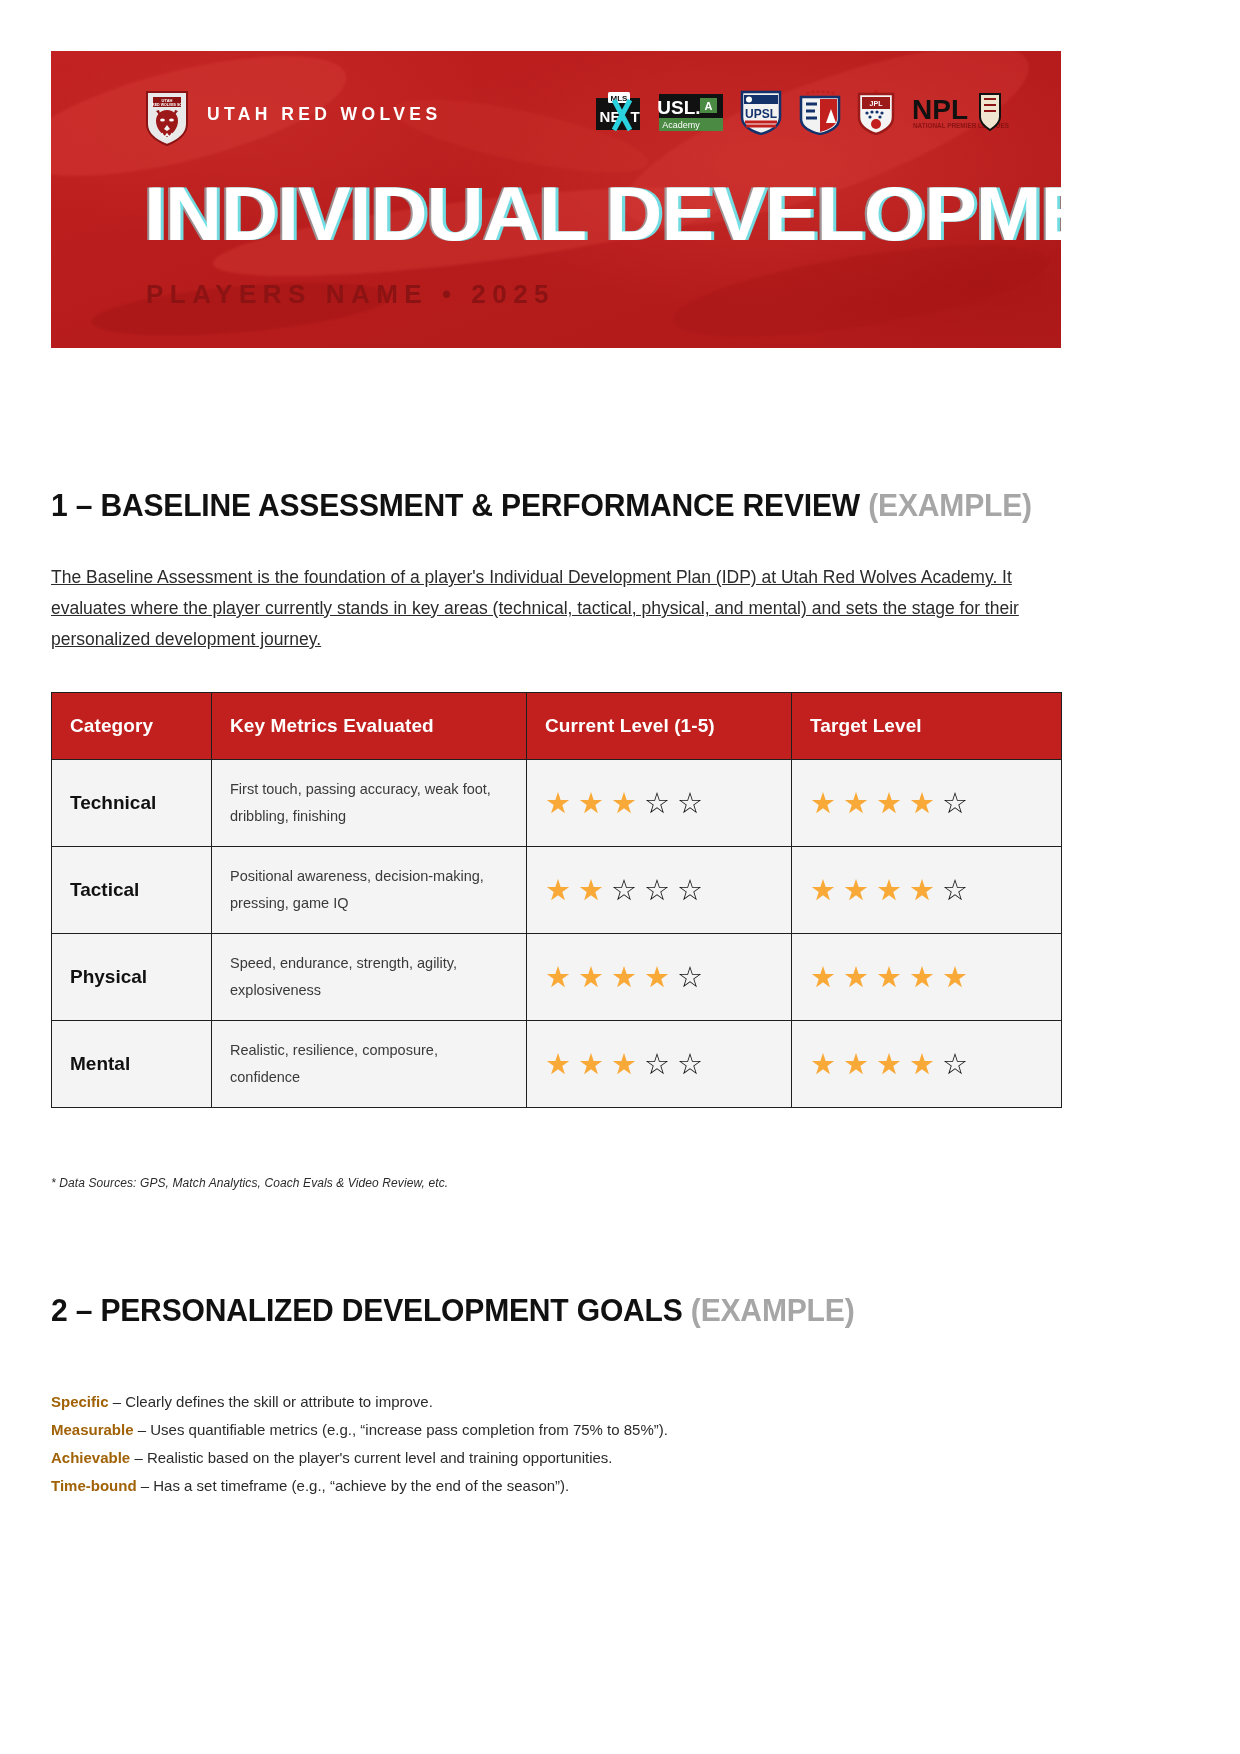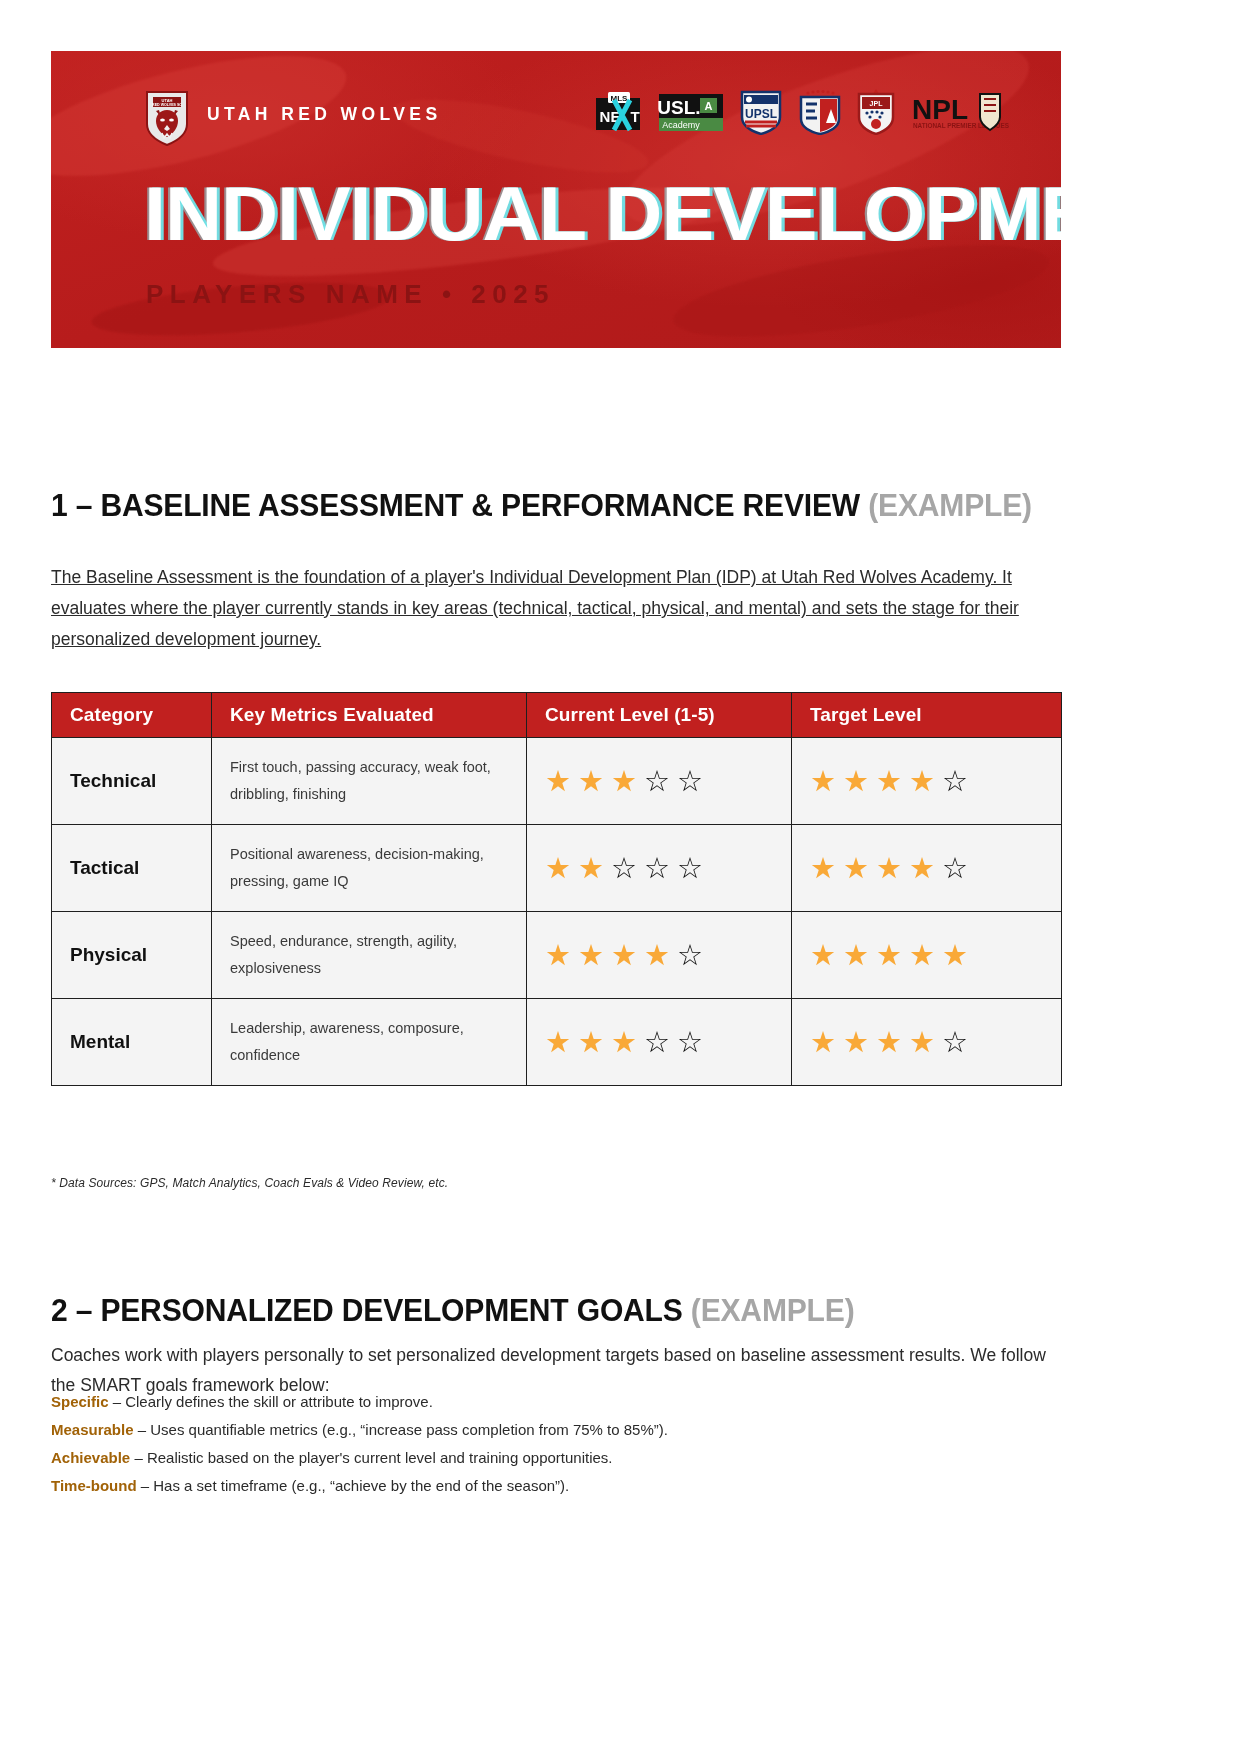--- a/index.html
+++ b/index.html
@@ -139,21 +139,21 @@
     border-collapse: collapse;
     table-layout: fixed;
   }
   .tbl th {
     background: #c1201f;
     color: #ffffff;
     font-family: "Liberation Sans Narrow", "Liberation Sans", sans-serif;
     font-size: 19px;
     font-weight: 700;
     text-align: left;
-    padding: 11px 18px;
+    padding: 22px 18px;
     border: 1.5px solid #1f1f1f;
     letter-spacing: 0.1px;
   }
   .tbl td {
     background: #f4f4f4;
     border: 1.5px solid #1f1f1f;
     padding: 16px 18px;
     vertical-align: middle;
   }
   .c-cat {
@@ -390,21 +390,21 @@
               <span class="star-on">★</span>
               <span class="star-on">★</span>
               <span class="star-on">★</span>
               <span class="star-on">★</span>
               <span class="star-on">★</span>
             </div>
           </td>
         </tr>
         <tr>
           <td class="c-cat">Mental</td>
-          <td class="c-metrics">Leadership, awareness, composure, confidence</td>
+          <td class="c-metrics">Realistic, resilience, composure, confidence</td>
           <td>
             <div class="stars">
               <span class="star-on">★</span>
               <span class="star-on">★</span>
               <span class="star-on">★</span>
               <span class="star-off">☆</span>
               <span class="star-off">☆</span>
             </div>
           </td>
           <td>
@@ -419,21 +419,20 @@
         </tr>
       </tbody>
   </table>
 
   <div class="footnote">*  Data Sources: GPS, Match Analytics, Coach Evals &amp; Video Review, etc.</div>
 
   <div class="sec-head" style="top:1293px;">
     <span>2 – </span><span>PERSONALIZED DEVELOPMENT GOALS </span><span class="muted">(EXAMPLE)</span>
   </div>
 
-  <div class="para" style="top:1340px; width:1010px; line-height:30px;">Coaches work with players personally to set personalized development targets based on baseline assessment results. We follow the SMART goals framework below:</div>
 
   <div class="smart" id="smart-list">
       <div class="smart-item"><b>Specific</b><span> – Clearly defines the skill or attribute to improve.</span></div>
       <div class="smart-item"><b>Measurable</b><span> – Uses quantifiable metrics (e.g., “increase pass completion from 75% to 85%”).</span></div>
       <div class="smart-item"><b>Achievable</b><span> – Realistic based on the player's current level and training opportunities.</span></div>
       <div class="smart-item"><b>Time-bound</b><span> – Has a set timeframe (e.g., “achieve by the end of the season”).</span></div>
     </div>
 
 </div>
 

